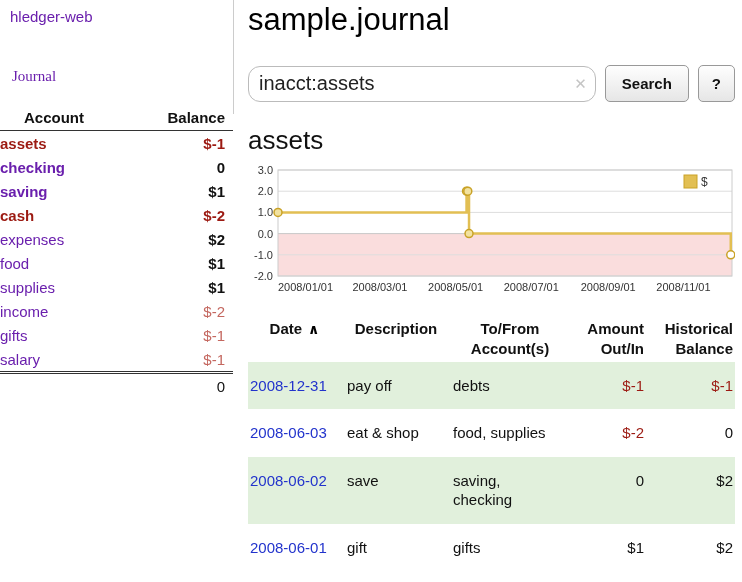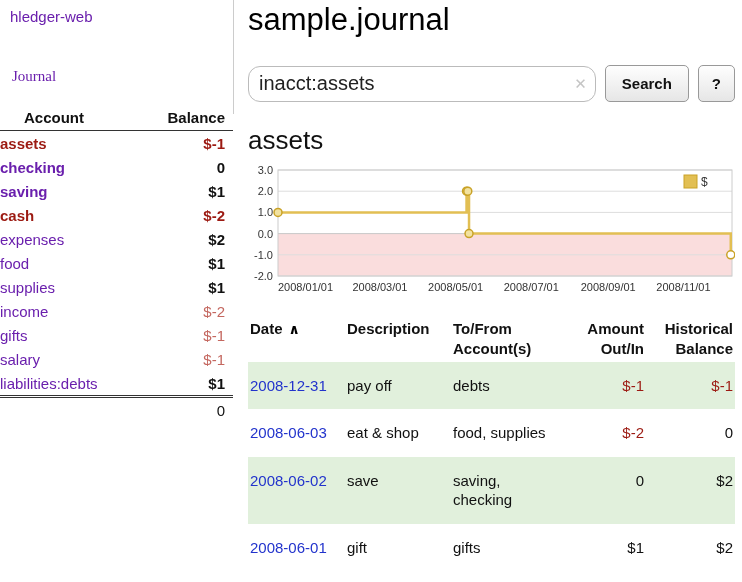--- a/index.html
+++ b/index.html
@@ -43,21 +43,21 @@
     font-size:20px; padding:0 30px 0 10px; color:#222; font-family:inherit;}
   .clear{position:absolute; right:9px; top:9px; color:#c4c4c4; font-size:15px;}
   .btn{margin-left:9px; height:37px; padding:0 16px; font-size:15px; font-family:inherit;
     border:1px solid #999; border-radius:5px; background:linear-gradient(#fefefe,#e6e6e6); color:#111; cursor:pointer;font-weight:bold;}
   .btn.help{padding:0 13px;}
   h2{margin:23px 0 0 0; font-size:26px; font-weight:400;}
   .chart-label{margin-top:17px; font-size:15px; font-weight:bold;}
   .chart{margin-top:6px; display:block; font-family:inherit;}
 
   .register{margin-top:13px; width:100%; border-collapse:collapse; font-size:15px;}
-  .register th{font-weight:bold; text-align:left; vertical-align:top; padding:2px 4px; line-height:1.35;}
+  .register th{font-weight:bold; text-align:center; vertical-align:top; padding:2px 4px; line-height:1.35;}
   .register th.r,.register td.r{text-align:right;}
   .register td{padding:14px 4px; vertical-align:top; line-height:1.3;}
   .register th:first-child,.register td:first-child{padding-left:2px;}
   .register th:last-child,.register td:last-child{padding-right:2px;}
   tr.green{background:var(--row-green);}
   .pre{white-space:pre-line;}
   .date a{color:var(--link-blue);}
   .neg{color:var(--negative-strong);}
   .sort{font-weight:bold; color:#000; margin-left:6px; font-size:14px;}
 </style>
@@ -108,24 +108,20 @@
         <td class="acct lvl1"><a class="purple">income</a></td>
         <td class="bal reg neg-soft">$-2</td>
       </tr>
       <tr>
         <td class="acct lvl2"><a class="purple">gifts</a></td>
         <td class="bal reg neg-soft">$-1</td>
       </tr>
       <tr>
         <td class="acct lvl2"><a class="purple">salary</a></td>
         <td class="bal reg neg-soft">$-1</td>
-      </tr>
-      <tr>
-        <td class="acct lvl1"><a class="purple">liabilities:debts</a></td>
-        <td class="bal">$1</td>
       </tr>
       <tr class="total-row">
         <td class="acct"></td>
         <td class="bal reg">0</td>
       </tr>
     </tbody>
   </table>
 </div>
 <div class="sidebar-divider"></div>
 

